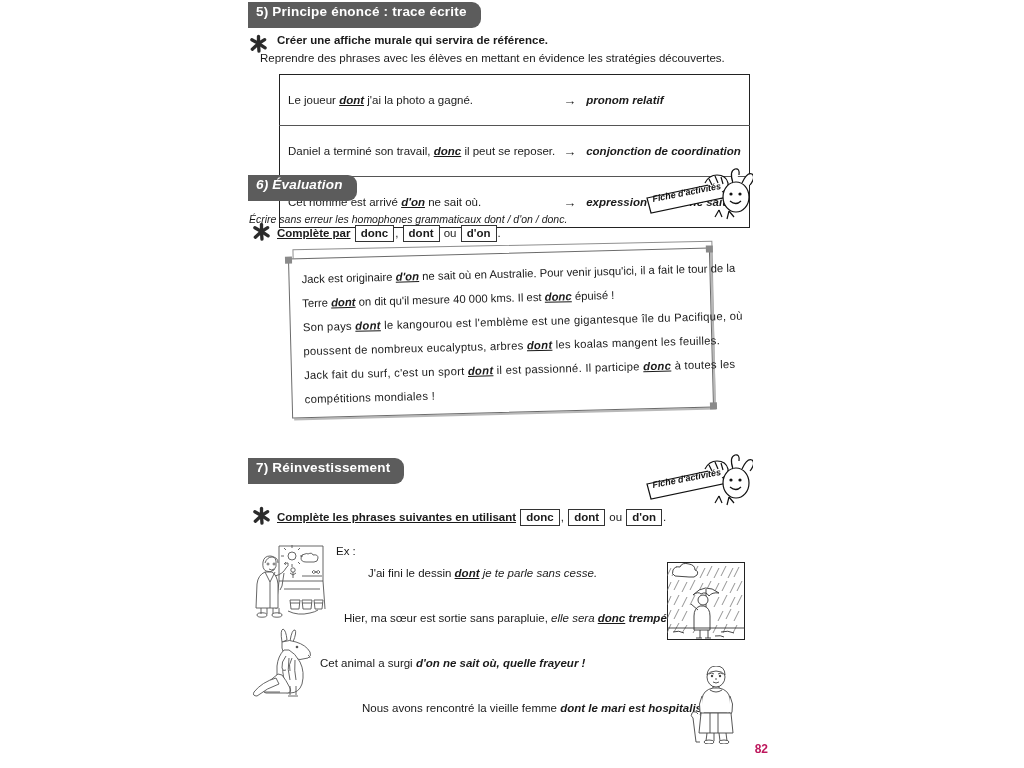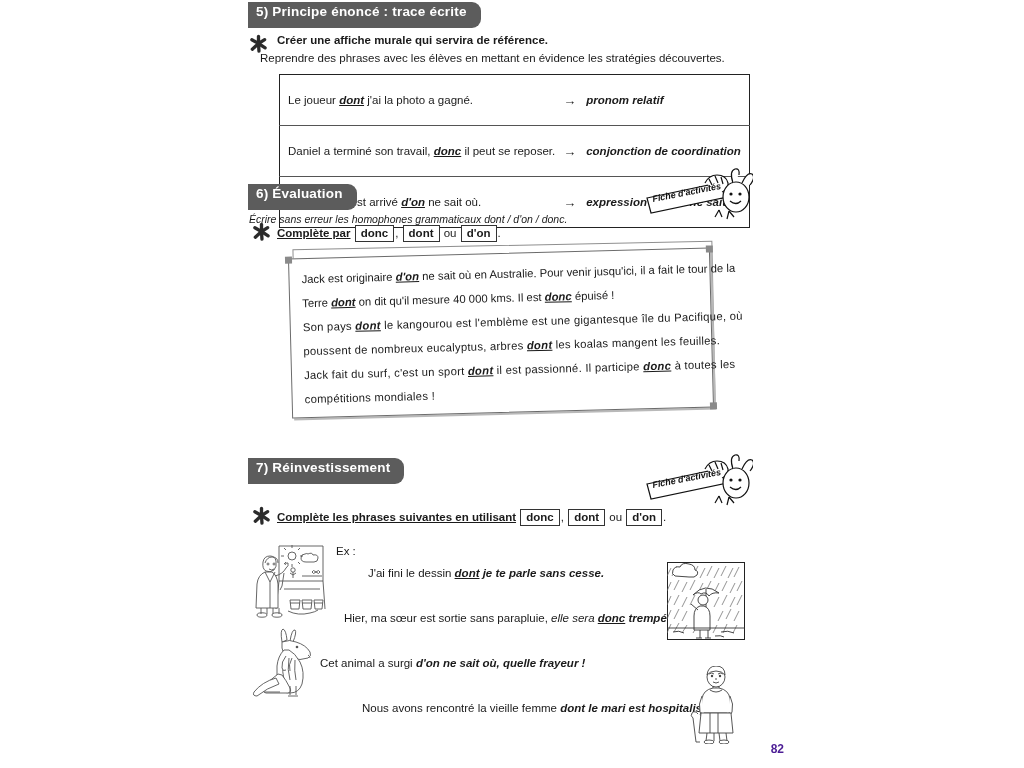--- a/index.html
+++ b/index.html
@@ -132,25 +132,25 @@
     background: #8a8a8a;
   }
 
   
   .illus { position: absolute; }
   .illus svg { display: block; }
 
   
   .pageno {
     position: absolute;
-    right: 240px;
+    right: 256px;
     bottom: 12px;
     font-size: 12px;
     font-weight: bold;
-    color: #4c1d95;
+    color: #be185d;
   }
 
   
   .fiche { position: absolute; }
 </style>
 </head>
 <body>
 
 <div class="page">
 
@@ -185,21 +185,21 @@
           <td class="res">conjonction de coordination</td>
         </tr>
         <tr>
           <td>Cet homme est arrivé <u class="bi">d'on</u> ne sait où.</td>
           <td class="arrow">→</td>
           <td class="res">expression : "d'on ne sait..."</td>
         </tr>
       </tbody>
   </table>
 
-  <div class="banner" style="left:248px; top:184px;">6) Évaluation</div>
+  <div class="banner" style="left:248px; top:175px;font-style:italic;">6) Évaluation</div>
 
   <div class="txt ital small" style="left:249px; top:212px;">Écrire sans erreur les homophones grammaticaux dont / d'on / donc.</div>
 
   <div class="star" style="left:252px; top:222px;">
     <svg viewBox="0 0 40 40" width="19" height="19">
       <g stroke="#2b2b2b" stroke-width="7" stroke-linecap="round">
         <line x1="20" y1="20" x2="20" y2="5"></line>
         <line x1="20" y1="20" x2="33" y2="12"></line>
         <line x1="20" y1="20" x2="34" y2="29"></line>
         <line x1="20" y1="20" x2="21" y2="36"></line>
@@ -298,21 +298,21 @@
         <circle cx="88" cy="28" r="1.6" fill="#111" stroke="none"></circle>
         <circle cx="97" cy="28" r="1.6" fill="#111" stroke="none"></circle>
         <path d="M87,35 q6,5 11,0"></path>
         <path d="M76,44 l-4,7 M76,44 l3,7 M86,45 l-2,8 M86,45 l5,6"></path>
       </g>
       <text x="10" y="36" transform="rotate(-11 10 36)" font-family="'Liberation Sans',sans-serif" font-size="9" font-weight="bold" font-style="italic" fill="#111">Fiche d'activités</text>
     </svg>
   </div>
 
   <div class="txt" style="left:336px; top:544px;">Ex :</div>
-  <div class="txt" id="sent-ex2" style="left:368px; top:566px;"><span>J'ai fini le dessin </span><span class="bi" style="font-weight: bold; font-style: italic; text-decoration: underline;">dont</span><span style="font-weight: bold; font-style: italic;"> je te parle sans cesse.</span></div>
+  <div class="txt" id="sent-ex2" style="left:368px; top:566px;"><span>J'ai fini le dessin </span><span class="bi" style="font-weight: bold; font-style: italic; text-decoration: underline;">dont</span><span style="font-weight: normal; font-style: italic;"> je te parle sans cesse.</span></div>
   <div class="txt" id="sent-ex3" style="left:344px; top:611px;"><span>Hier, ma sœur est sortie sans parapluie, </span><span style="font-weight: normal; font-style: italic;">elle sera </span><span class="bi" style="font-weight: bold; font-style: italic; text-decoration: underline;">donc</span><span style="font-weight: bold; font-style: italic;"> trempée !</span></div>
   <div class="txt" id="sent-ex4" style="left:320px; top:656px;"><span>Cet animal a surgi </span><span style="font-weight: bold; font-style: italic;">d'on ne sait où, quelle frayeur !</span></div>
   <div class="txt" id="sent-ex5" style="left:362px; top:701px;"><span>Nous avons rencontré la vieille femme </span><span style="font-weight: bold; font-style: italic;">dont le mari est hospitalisé.</span></div>
 
   <div class="illus" style="left:250px; top:542px;">
     <svg width="76" height="76" viewBox="0 0 76 76">
       <g fill="none" stroke="#555" stroke-width="0.9" stroke-linejoin="round">
         <rect x="29" y="4" width="44" height="35" fill="#fff"></rect>
         <path d="M29,39 l-3,28 M73,39 l2,28 M34,47 h36"></path>
 

